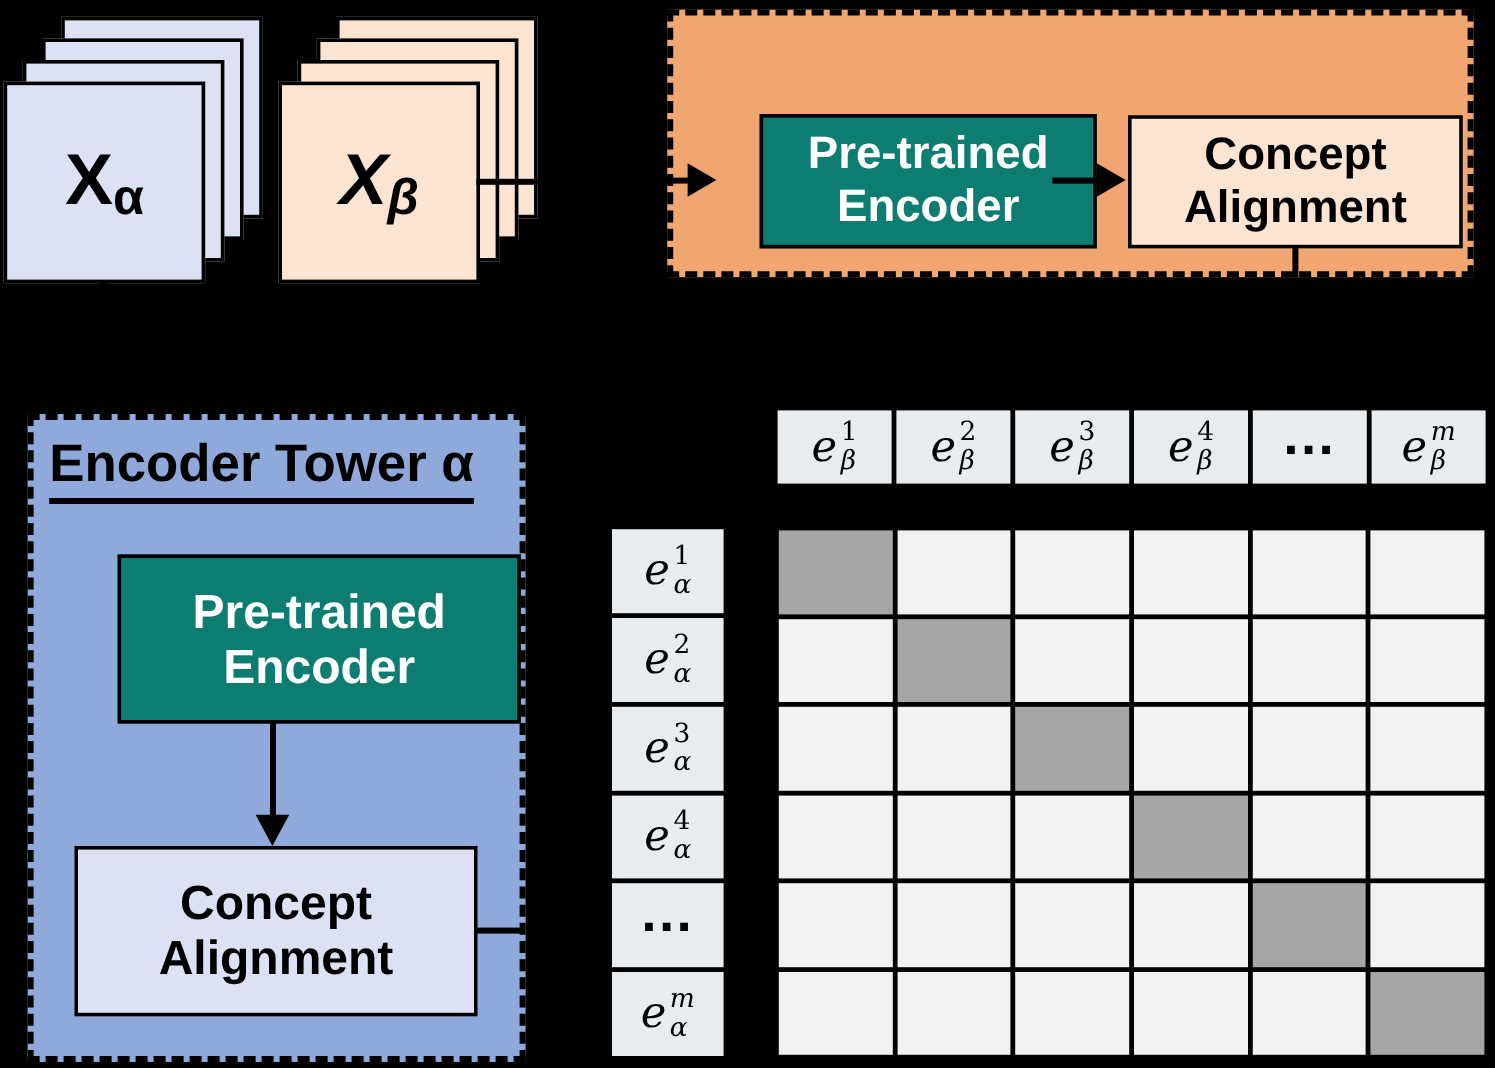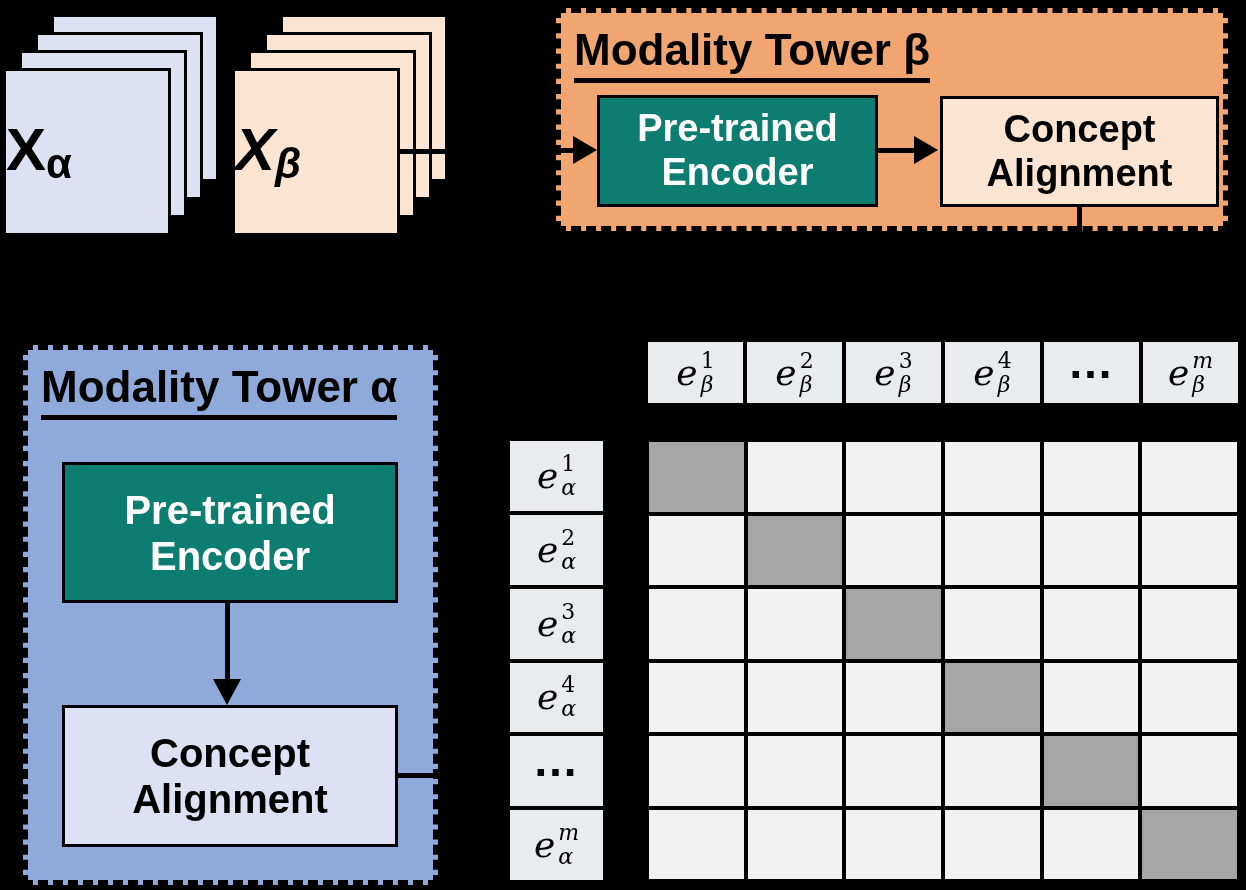--- a/index.html
+++ b/index.html
@@ -15,41 +15,41 @@
   .card.alpha{background:var(--alpha-light-fill,#DCE1F4);}
   .card.beta{background:var(--beta-light-fill,#FBE5D2);font-style:italic;}
   .stack-alpha .card:nth-child(1){left:51px;top:14px;}
   .stack-alpha .card:nth-child(2){left:35px;top:32px;}
   .stack-alpha .card:nth-child(3){left:19px;top:50px;}
   .stack-alpha .card:nth-child(4){left:3px;top:68px;}
   .stack-beta .card:nth-child(1){left:280px;top:14px;}
   .stack-beta .card:nth-child(2){left:264px;top:32px;}
   .stack-beta .card:nth-child(3){left:248px;top:50px;}
   .stack-beta .card:nth-child(4){left:232px;top:68px;}
-  .card.front{display:flex;align-items:center;justify-content:flex-start;}
+  .card.front{display:flex;align-items:center;justify-content:center;}
   .xlabel{font-weight:bold;font-size:60px;color:#000;line-height:1;}
   .xlabel .xsub{font-size:42px;vertical-align:-8px;}
   
   .hline,.vline{position:absolute;background:#000;z-index:12;}
   .arrowhead-right{position:absolute;width:0;height:0;z-index:12;
     border-top:14px solid transparent;border-bottom:14px solid transparent;
     border-left:24px solid #000;}
   .arrowhead-down{position:absolute;width:0;height:0;z-index:12;
     border-left:14px solid transparent;border-right:14px solid transparent;
     border-top:26px solid #000;}
   
   .tower{position:absolute;box-sizing:border-box;border:5px dashed #000;}
   .tower-beta{left:556px;top:8px;width:672px;height:223px;background:var(--tower-beta-fill,#F1A571);}
   .tower-alpha{left:23px;top:345px;width:415px;height:540px;background:var(--tower-alpha-fill,#8FA9DB);}
   .tower-title{position:absolute;left:13px;top:12px;font-weight:bold;font-size:44px;color:#000;white-space:nowrap;}
   .tower-title .underline{border-bottom:5px solid #000;padding-bottom:3px;display:inline-block;}
   .box{position:absolute;box-sizing:border-box;border:3px solid #000;
     display:flex;flex-direction:column;align-items:center;justify-content:center;
     font-weight:bold;font-size:40px;line-height:1.15;text-align:center;}
-  .encoder-box{background:var(--encoder-fill,#0E7D71);color:#fff;}
+  .encoder-box{background:var(--encoder-fill,#0E7D71);color:#fff;margin-left:36px;}
   .beta-encoder{left:36px;top:82px;width:281px;height:112px;font-size:38px;}
   .beta-align{left:379px;top:83px;width:279px;height:111px;background:var(--beta-light-fill,#FBE5D2);color:#000;font-size:38px;}
   .alpha-encoder{left:34px;top:112px;width:336px;height:141px;}
   .alpha-align{left:34px;top:355px;width:336px;height:142px;background:var(--alpha-light-fill,#DCE1F4);color:#000;}
   
   .mx-colheaders{position:absolute;left:645px;top:339px;width:596px;height:67px;
     box-sizing:border-box;padding:3px;background:#000;
     display:grid;grid-template-columns:repeat(6,1fr);gap:4px;}
   .mx-rowheaders{position:absolute;left:507px;top:438px;width:99px;height:445px;
     box-sizing:border-box;padding:3px;background:#000;
@@ -89,39 +89,38 @@
     <div class="card beta"></div>
     <div class="card beta front">
       <span class="xlabel"><span>X</span><span class="xsub">β</span></span>
     </div>
   </div>
 
   <div class="hline" style="left:397px;top:149px;width:51px;height:5px;"></div>
   <div class="vline" style="left:84px;top:234px;width:5px;height:7px;"></div>
 
   <div class="tower tower-beta">
-    <div class="tower-title"><span class="underline">Modality Tower β</span></div>
     <div class="box encoder-box beta-encoder">
       <div>Pre-trained</div>
       <div>Encoder</div>
     </div>
     <div class="box beta-align">
       <div>Concept</div>
       <div>Alignment</div>
     </div>
   </div>
 
   <div class="hline" style="left:552px;top:148px;width:24px;height:5px;"></div>
   <div class="arrowhead-right" style="left:573px;top:136px;"></div>
   <div class="hline" style="left:877px;top:148px;width:40px;height:5px;"></div>
   <div class="arrowhead-right" style="left:914px;top:136px;"></div>
   <div class="vline" style="left:1077px;top:205px;width:5px;height:26px;"></div>
 
   <div class="tower tower-alpha">
-    <div class="tower-title"><span class="underline">Modality Tower α</span></div>
+    <div class="tower-title"><span class="underline">Encoder Tower α</span></div>
     <div class="box encoder-box alpha-encoder">
       <div>Pre-trained</div>
       <div>Encoder</div>
     </div>
     <div class="box alpha-align">
       <div>Concept</div>
       <div>Alignment</div>
     </div>
   </div>
 

